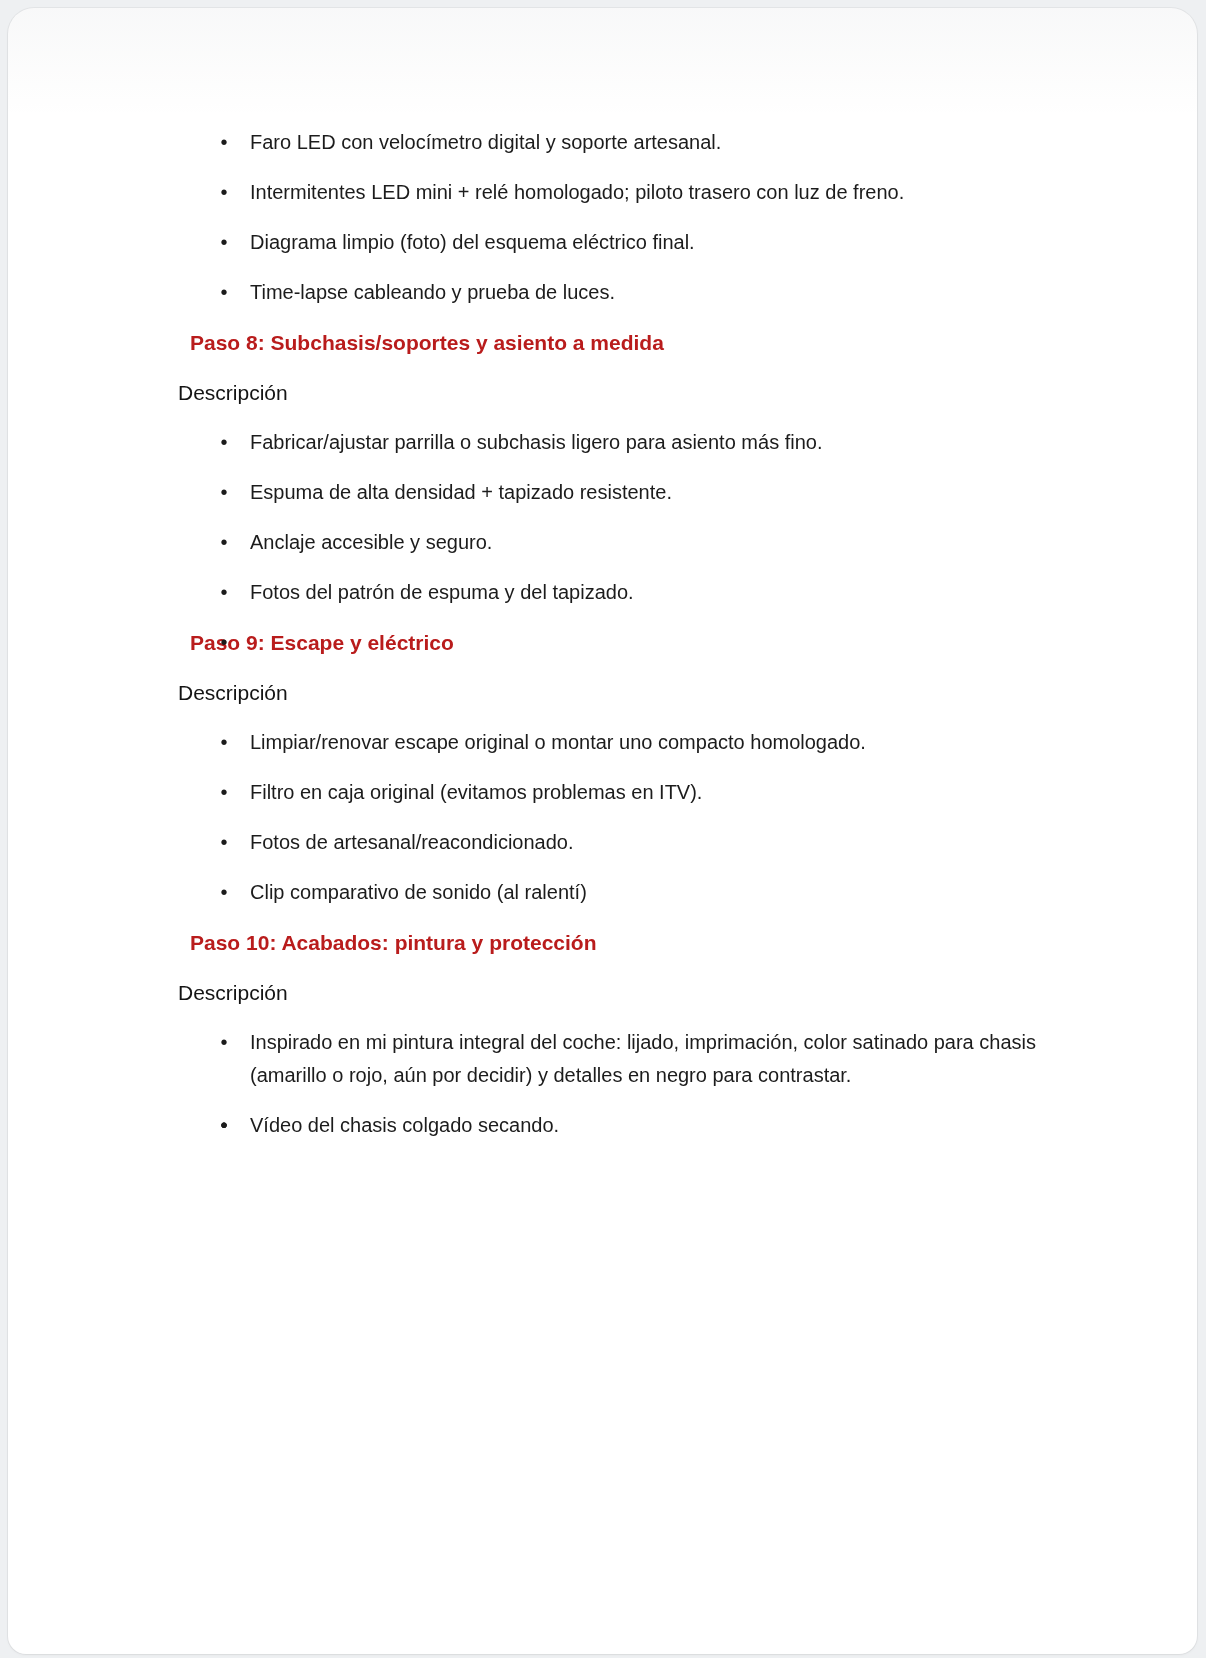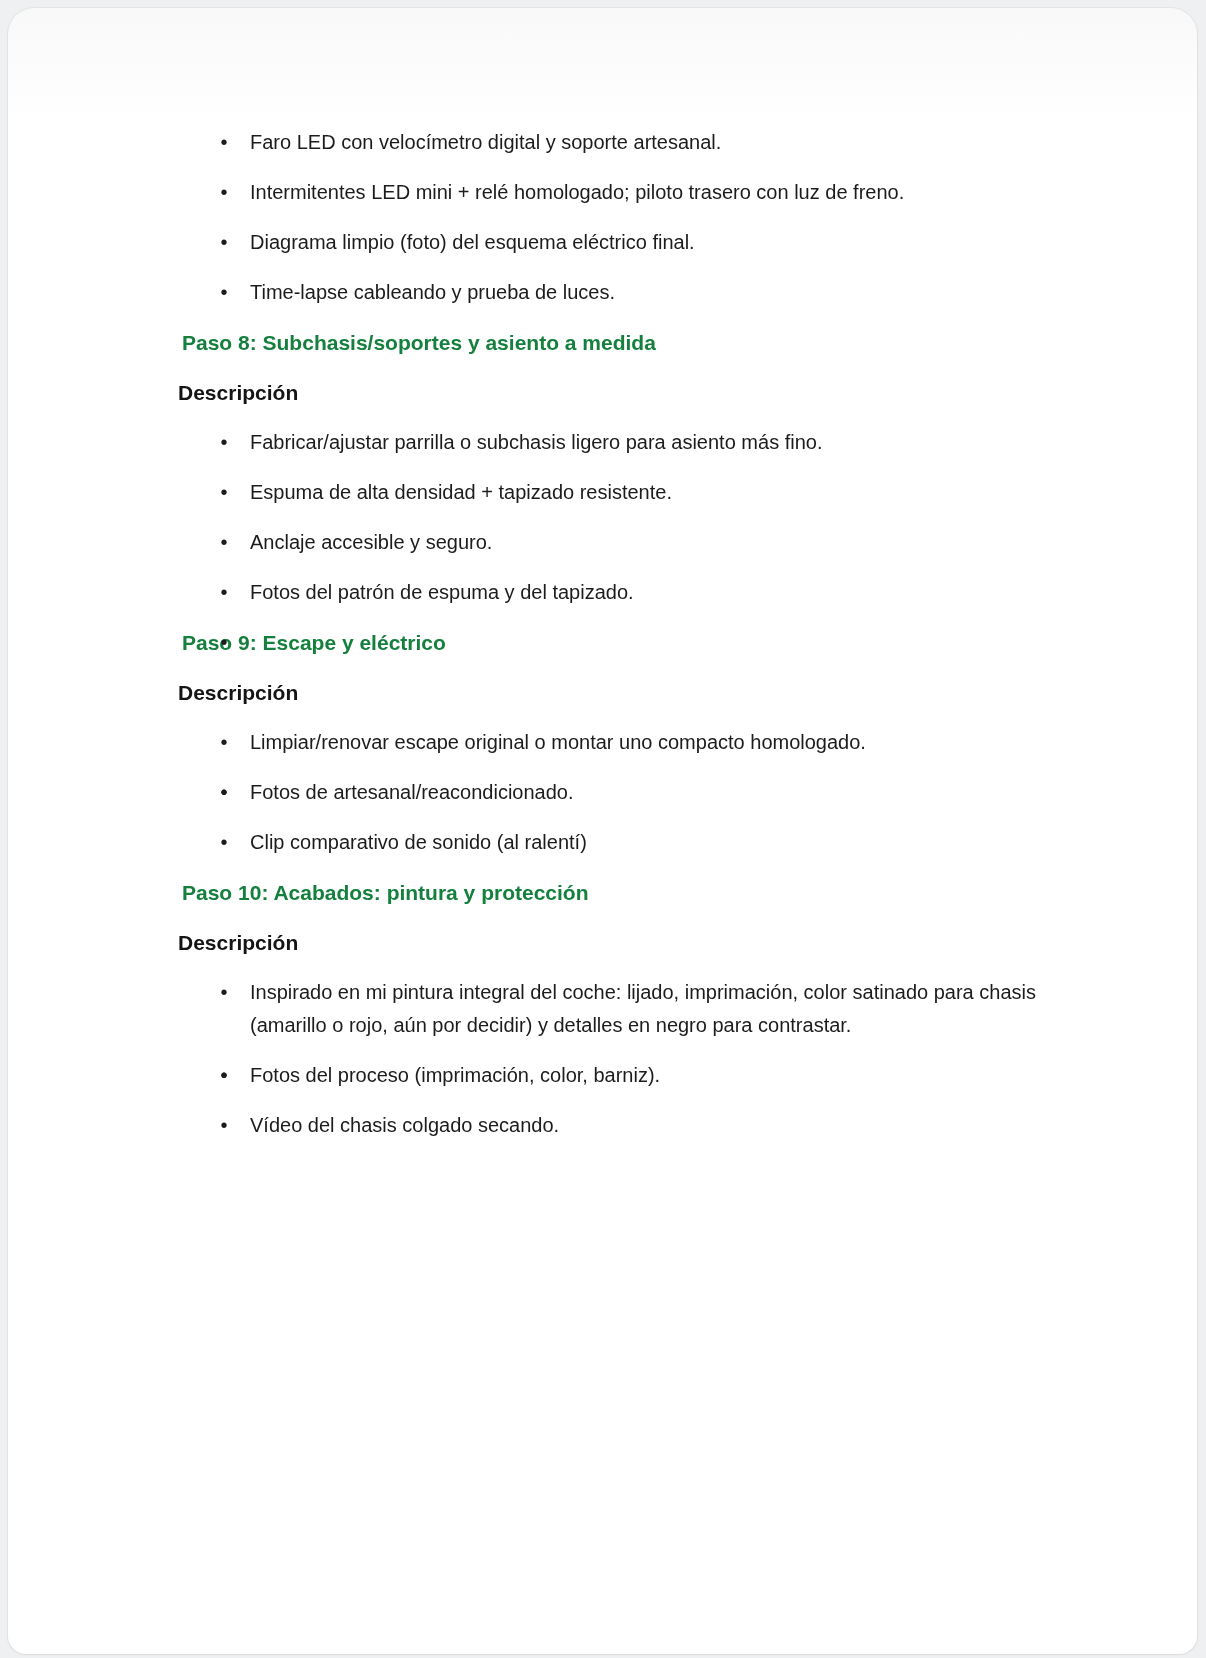--- a/index.html
+++ b/index.html
@@ -38,27 +38,27 @@
     position: absolute;
     top: 118px;
     left: 170px;   
     width: 860px;
     color: #1c1c1c;
   }
   .doc-heading {
     font-size: 21px;
     line-height: 33px;
     font-weight: 700;
-    color: #15803d;
-    margin: 0 0 17px 4px;
+    color: #b91c1c;
+    margin: 0 0 17px 12px;
   }
   .doc-subheading {
     font-size: 21px;
     line-height: 33px;
-    font-weight: 700;
+    font-weight: 400;
     color: #141414;
     margin: 0 0 17px 0;
   }
   ul.doc-bullets {
     list-style: none;
     margin: 0;
     padding: 0;
   }
   ul.doc-bullets li {
     position: relative;
@@ -97,27 +97,27 @@
           <li><span class="bullet-marker">•</span><span>Fabricar/ajustar parrilla o subchasis ligero para asiento más fino.</span></li>
           <li><span class="bullet-marker">•</span><span>Espuma de alta densidad + tapizado resistente.</span></li>
           <li><span class="bullet-marker">•</span><span>Anclaje accesible y seguro.</span></li>
           <li><span class="bullet-marker">•</span><span>Fotos del patrón de espuma y del tapizado.</span></li>
           <li><span class="bullet-marker">•</span></li>
         </ul>
         <div class="doc-heading">Paso 9: Escape y eléctrico</div>
         <div class="doc-subheading">Descripción</div>
         <ul class="doc-bullets">
           <li><span class="bullet-marker">•</span><span>Limpiar/renovar escape original o montar uno compacto homologado.</span></li>
-          <li><span class="bullet-marker">•</span></li>
+          <li><span class="bullet-marker">•</span><span>Filtro en caja original (evitamos problemas en ITV).</span></li>
           <li><span class="bullet-marker">•</span><span>Fotos de artesanal/reacondicionado.</span></li>
           <li><span class="bullet-marker">•</span><span>Clip comparativo de sonido (al ralentí)</span></li>
         </ul>
         <div class="doc-heading">Paso 10: Acabados: pintura y protección</div>
         <div class="doc-subheading">Descripción</div>
         <ul class="doc-bullets">
           <li><span class="bullet-marker">•</span><span>Inspirado en mi pintura integral del coche: lijado, imprimación, color satinado para chasis (amarillo o rojo, aún por decidir) y detalles en negro para contrastar.</span></li>
           <li><span class="bullet-marker">•</span></li>
-          <li><span class="bullet-marker">•</span><span>Fotos del proceso (imprimación, color, barniz).</span></li>
+          <li><span class="bullet-marker">•</span></li>
           <li><span class="bullet-marker">•</span><span>Vídeo del chasis colgado secando.</span></li>
         </ul>
       </div>
   </div>
 </div>
 
 </body></html>

